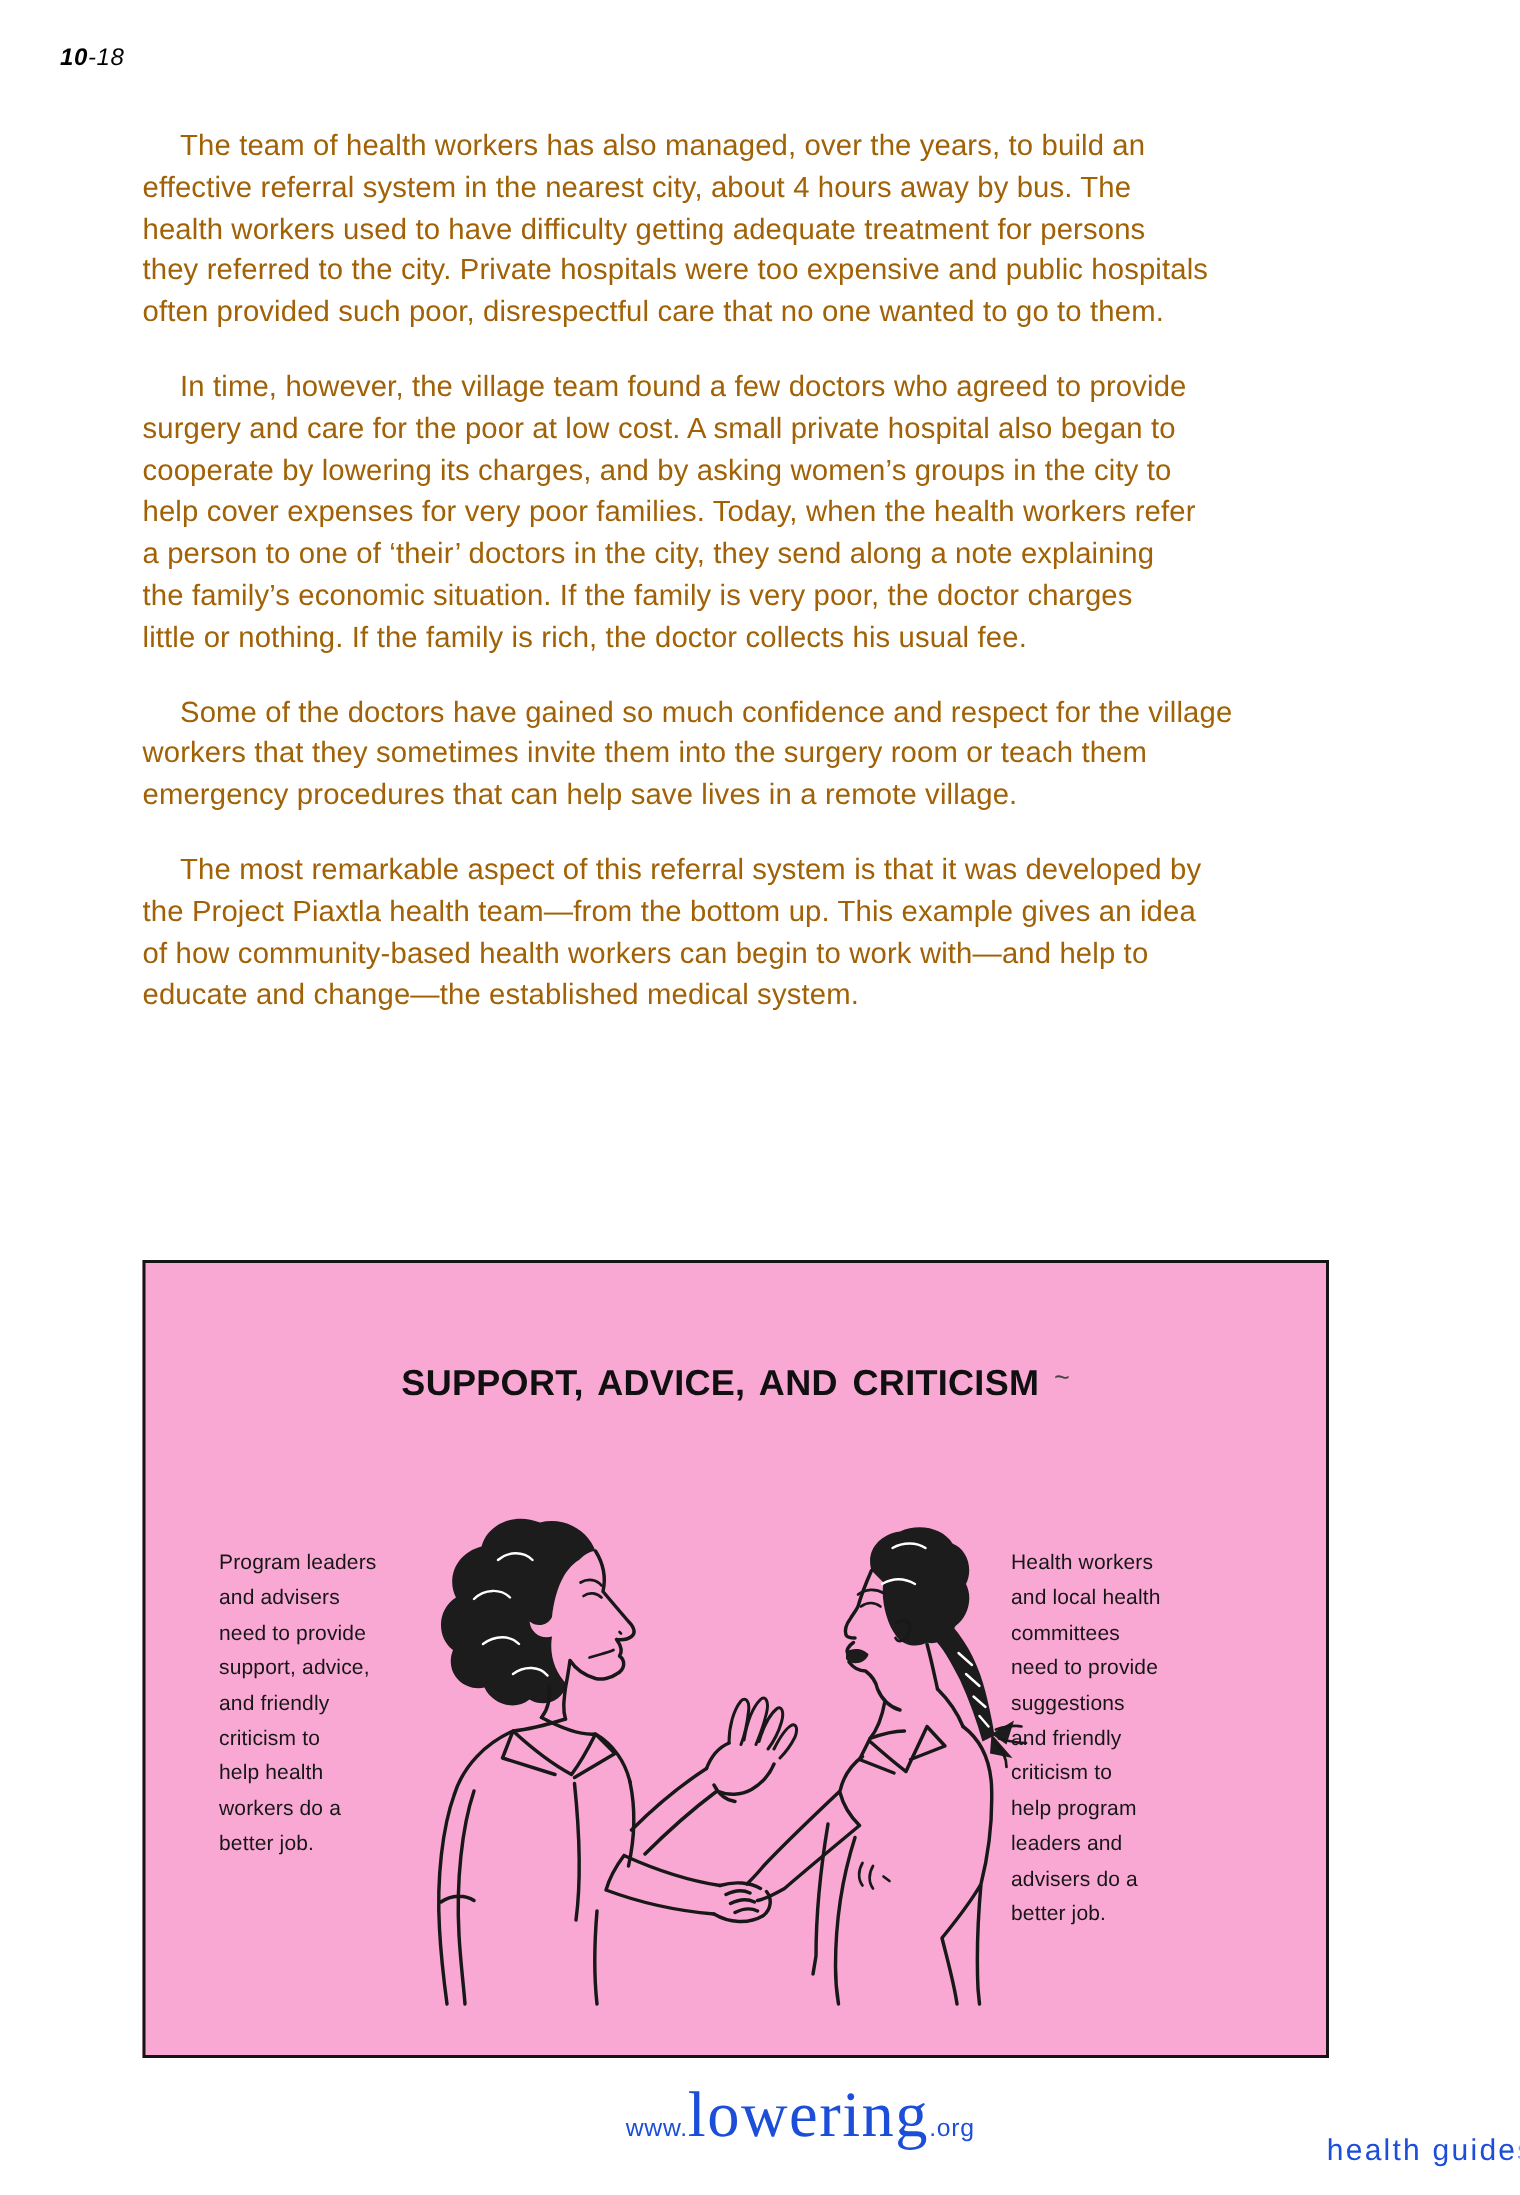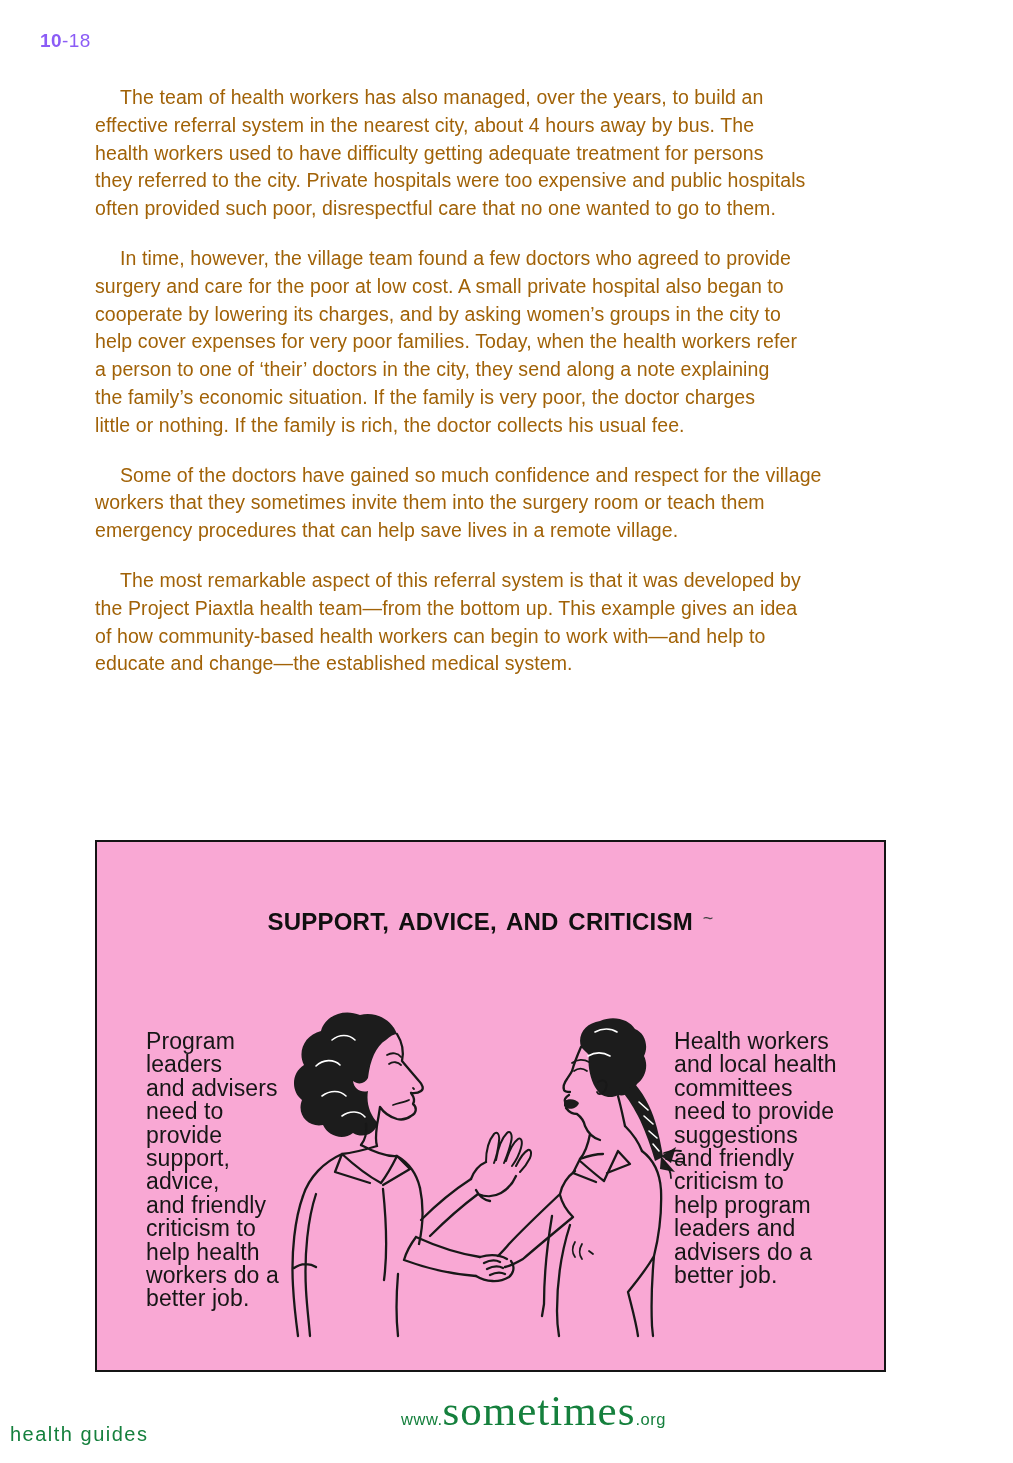--- a/index.html
+++ b/index.html
@@ -1,44 +1,44 @@
 <!DOCTYPE html>
 <html><head>
 <meta charset="utf-8">
 <style>
   html,body{margin:0;padding:0;}
   body{
     width:1013px;height:1463px;background:#ffffff;position:relative;
     font-family:"Liberation Sans",sans-serif;color:#1a1a1a;overflow:hidden;
   }
   .page{position:absolute;inset:0;}
-  .pageno{position:absolute;left:40px;top:30px;font-size:19px;letter-spacing:.4px;color:#8b5cf6;}
+  .pageno{position:absolute;left:40px;top:30px;font-size:16px;letter-spacing:.4px;color:#000000;font-style:italic;}
   .pageno .bold{font-weight:700;}
   .content{position:absolute;left:95px;top:84px;width:814px;}
   .content p{
     margin:0 0 22px 0;font-size:19.5px;line-height:27.8px;
     white-space:pre-line;text-indent:25px;letter-spacing:.1px;color:#a16207;
   }
   .figure-box{
     position:absolute;left:95px;top:840px;width:791px;height:532px;
     border:2px solid #151515;background:#f9a8d4;box-sizing:border-box;
   }
   .fig-title{
     margin-top:56px;text-align:center;font-weight:700;font-size:24px;
     letter-spacing:.2px;word-spacing:3px;line-height:40px;color:#101010;
   }
   .fig-title .mark{font-weight:400;color:#444;font-size:18px;vertical-align:6px;}
   .cap{
-    position:absolute;font-size:23px;line-height:23.4px;white-space:pre-line;
+    position:absolute;font-size:14px;line-height:23.4px;white-space:pre-line;
     color:#161616;letter-spacing:.1px;
   }
   .cap-left{left:49px;top:188px;width:160px;}
   .cap-right{left:577px;top:188px;width:165px;}
   .illustration{position:absolute;left:183px;top:162px;}
-  .footer{position:absolute;left:0;right:0;top:1392px;color:#15803d;text-align:left;}
+  .footer{position:absolute;left:0;right:0;top:1392px;color:#1d4ed8;text-align:right;}
   .f1{display:flex;justify-content:center;align-items:baseline;transform:translateX(27px);}
   .f-www,.f-org{font-size:16.5px;letter-spacing:.5px;}
   .f-brand{font-family:"Liberation Serif",serif;font-size:43px;line-height:38px;letter-spacing:1px;}
   .f2{font-size:20px;letter-spacing:1.5px;margin-top:-7px;transform:translateX(10px);}
 </style>
 </head>
 <body>
 
 <div class="page">
 
@@ -126,19 +126,19 @@
           <path stroke-width="1.8" d="M295,238 C292,243 292,249 295,253 M302,240 C299,245 299,251 302,255 M309,247 L313,250"></path>
           <path d="M362,147 C374,156 380,170 381,186 C382,212 378,236 374,252 M374,252 C366,266 356,278 348,288 C352,304 356,318 358,332 M374,252 C372,274 371,300 372,322 L373,332"></path>
         </g>
       </g>
     </svg>
   </div>
 
   <div class="footer">
     <div class="f1">
       <span class="f-www">www.</span>
-        <span class="f-brand">sometimes</span>
+        <span class="f-brand">lowering</span>
         <span class="f-org">.org</span>
     </div>
     <div class="f2">health guides</div>
   </div>
 
 </div>
 
 </body></html>

